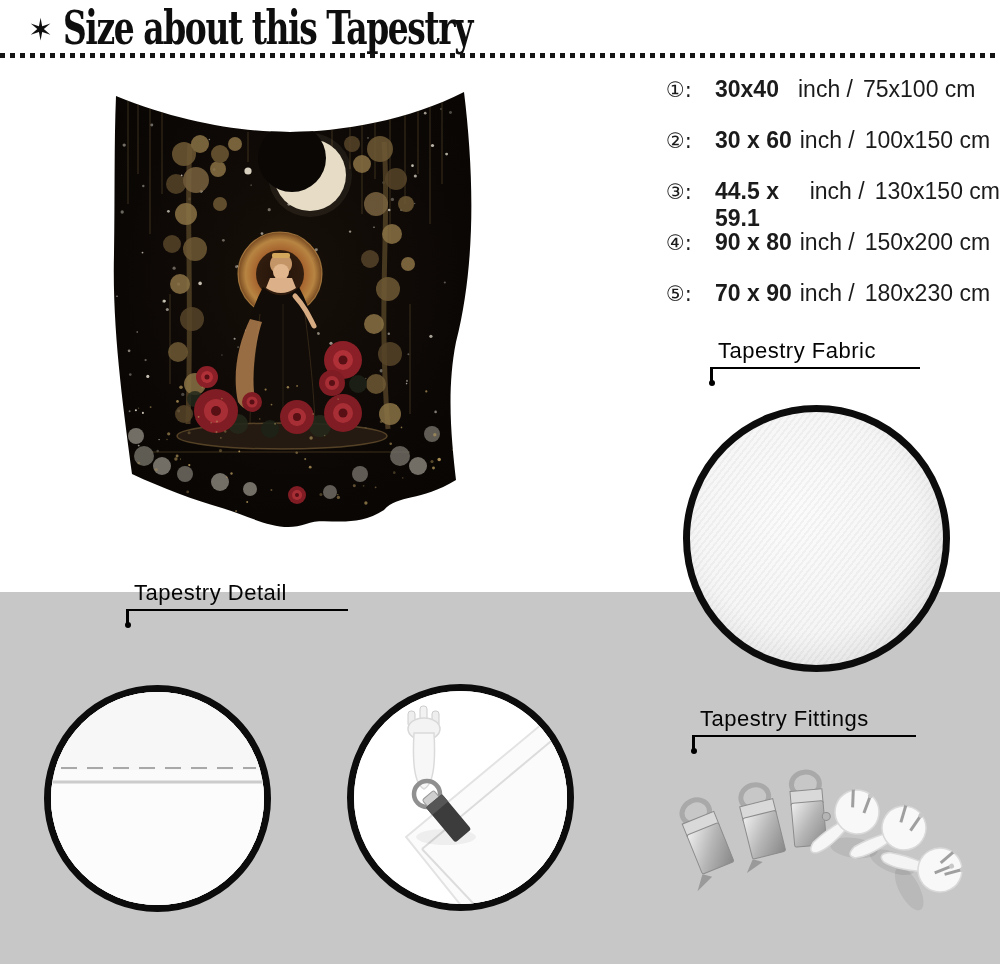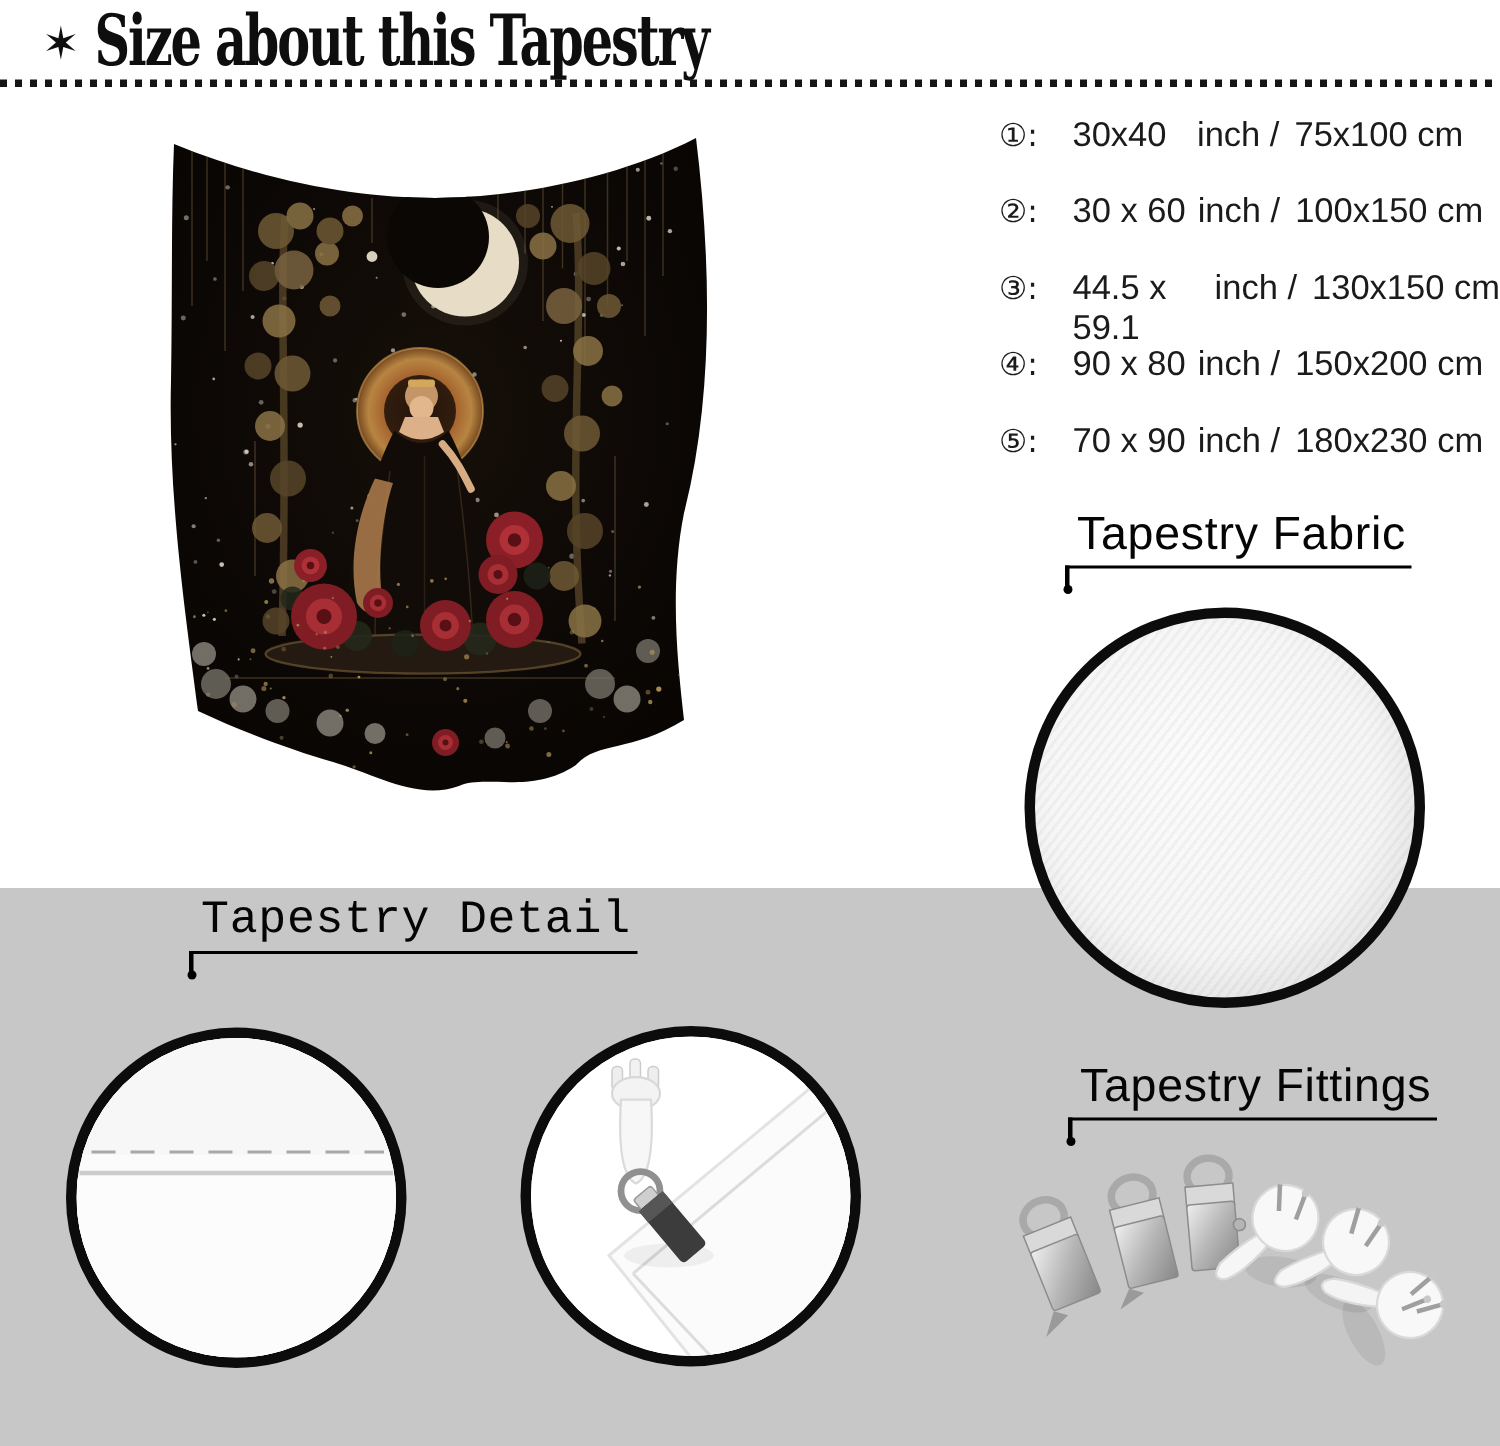--- a/index.html
+++ b/index.html
@@ -15,33 +15,33 @@
   .title-text{font-family:"DejaVu Serif","Liberation Serif",serif;font-weight:bold;font-size:47px;
               color:#0e0e0e;letter-spacing:-2px;transform:scaleX(.7);transform-origin:left center;
               white-space:nowrap;line-height:52px;}
   .dotted-rule{position:absolute;left:0;top:53px;width:1000px;height:5px;
                background:repeating-linear-gradient(90deg,#151515 0 5px,transparent 5px 10px);}
 
   
   .size-list{position:absolute;left:666px;top:76px;}
   .size-row{display:flex;align-items:baseline;height:30px;margin-bottom:21px;font-size:23px;color:#1b1b1b;}
   .sz-num{font-family:"DejaVu Sans",sans-serif;font-size:21px;min-width:49px;}
-  .sz-inch{min-width:75px;padding-right:8px;}
+  .sz-inch{min-width:75px;padding-right:8px;font-weight:bold;}
   .sz-unit{min-width:65px;}
   .sz-cm{white-space:nowrap;}
 
   
-  .callout{position:absolute;font-size:31px;color:#050505;letter-spacing:.5px;
+  .callout{position:absolute;font-size:22px;color:#050505;letter-spacing:.5px;
            border-bottom:2.5px solid #000;padding:0 4px 3px 8px;white-space:nowrap;}
   .callout .leader{position:absolute;left:0;top:100%;width:2.5px;height:15px;background:#000;}
   .callout .leader::after{content:'';position:absolute;left:-1.5px;bottom:-4px;width:6px;height:6px;
            border-radius:50%;background:#000;}
   .callout-fabric{left:710px;top:338px;min-width:198px;}
-  .callout-detail{left:126px;top:596px;min-width:210px;font-family:Liberation Mono, monospace;}
-  .callout-fittings{left:712px;top:706px;min-width:212px;}
+  .callout-detail{left:126px;top:580px;min-width:210px;}
+  .callout-fittings{left:692px;top:706px;min-width:212px;}
 
   
   .swatch{position:absolute;border:7px solid #0c0c0c;border-radius:50%;background:#fdfdfd;overflow:hidden;}
   .swatch-fabric{left:683px;top:405px;width:253px;height:253px;
     background:
       repeating-linear-gradient(128deg,rgba(0,0,0,0.035) 0 2px,rgba(255,255,255,0) 2px 5px),
       radial-gradient(circle at 42% 40%, #fbfbfb 0%, #f4f4f4 70%, #ececec 100%);
     box-shadow:inset -8px -14px 24px rgba(0,0,0,0.05);}
   .swatch-detail1{left:44px;top:685px;width:213px;height:213px;}
   .swatch-detail2{left:347px;top:684px;width:213px;height:213px;}

